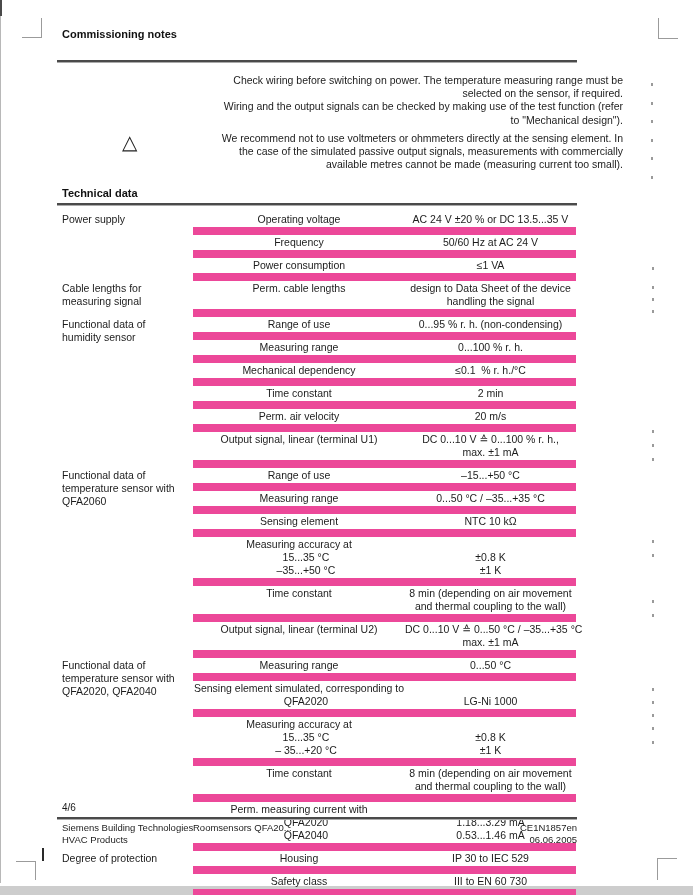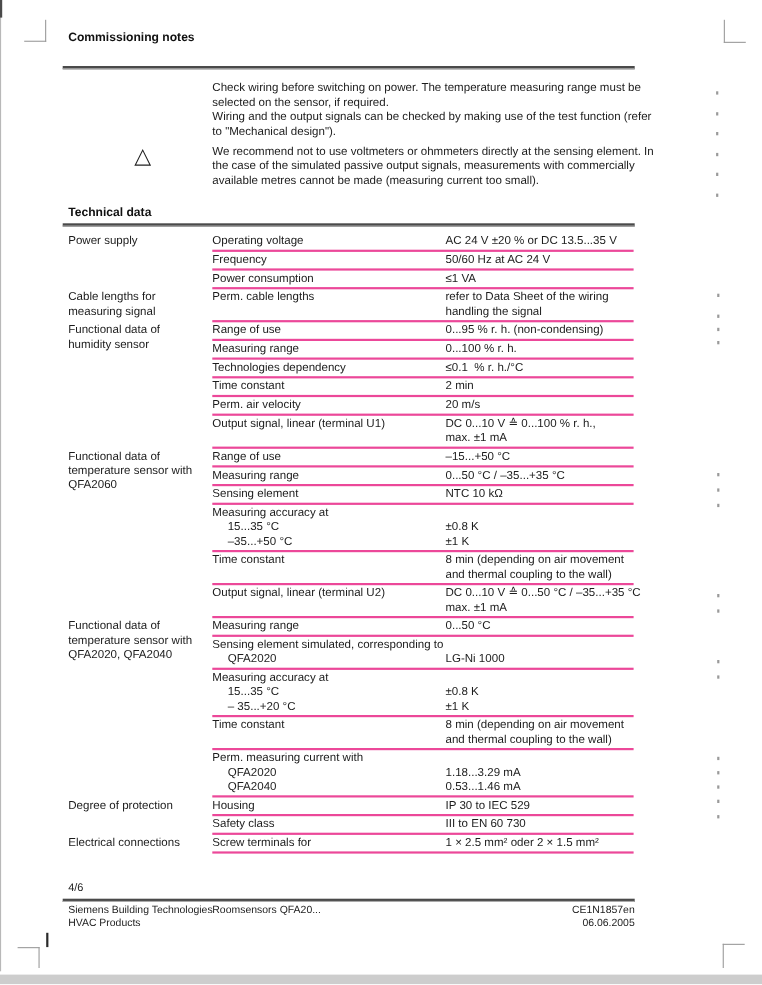--- a/index.html
+++ b/index.html
@@ -14,28 +14,28 @@
   .crop-tr{left:658px;top:18px;width:19px;height:20px;border-left:1px solid #9b9b9b;border-bottom:1px solid #9b9b9b;}
   .crop-bl{left:16px;top:861px;width:19px;height:18px;border-top:1px solid #9b9b9b;border-right:1px solid #9b9b9b;}
   .crop-br{left:657px;top:858px;width:19px;height:21px;border-left:1px solid #9b9b9b;border-top:1px solid #9b9b9b;}
   .tick-bl{position:absolute;left:42px;top:848px;width:2px;height:13px;background:#2a2a2a;}
   .speck{position:absolute;width:2px;height:3px;background:#9a9a9a;}
 
   h2.sec{position:absolute;left:62px;margin:0;font-size:11px;font-weight:bold;color:#111;}
   .rule{position:absolute;left:57px;width:520px;height:2px;background:#4a4a4a;border-bottom:1px solid #aaa;}
 
   .paras{position:absolute;left:193px;top:74px;width:430px;font-size:10.5px;line-height:13.2px;}
-  .paras p{margin:0 0 5px 0;white-space:pre;}
+  .paras p{margin:0 0 5px 0;white-space:pre;text-align:right;}
   .warn{position:absolute;left:122px;top:132px;font-size:20px;color:#222;line-height:20px;}
 
   .ttable{position:absolute;left:62px;top:212px;width:514px;font-size:10.5px;line-height:13px;}
   .trow{display:flex;}
   .gcol{width:131px;position:relative;flex:none;}
   .gtext{position:absolute;left:0;top:1px;width:123px;white-space:pre;color:#1c1c1c;}
-  .pv{width:383px;flex:none;border-bottom:2px solid #ec4899;padding:1px 0 1px 0;}
+  .pv{width:383px;flex:none;border-bottom:8px solid #ec4899;padding:1px 0 1px 0;text-align:center;}
   .line{display:flex;}
   .p{width:212px;flex:none;white-space:pre;}
   .v{width:171px;flex:none;white-space:pre;}
   .line.ind .p{padding-left:14px;width:198px;}
   .line.hl{position:relative;}
   .line.hl::before{content:"";position:absolute;left:-5px;top:-2px;width:276px;height:13px;
                    border:2px solid var(--hl,#c41414);}
 
   .pagenum{position:absolute;left:62px;top:802px;font-size:10px;}
   .frule{top:817px;}
@@ -107,21 +107,21 @@
         </div>
       </div>
       <div class="trow">
         <div class="gcol">
           <div class="gtext">Cable lengths for
 measuring signal</div>
         </div>
         <div class="pv">
           <div class="line">
             <div class="p">Perm. cable lengths</div>
-            <div class="v">refer to Data Sheet of the wiring
+            <div class="v">design to Data Sheet of the device
 handling the signal</div>
           </div>
         </div>
       </div>
       <div class="trow">
         <div class="gcol">
           <div class="gtext">Functional data of
 humidity sensor</div>
         </div>
         <div class="pv">
@@ -137,21 +137,21 @@
           <div class="line">
             <div class="p">Measuring range</div>
             <div class="v">0...100 % r. h.</div>
           </div>
         </div>
       </div>
       <div class="trow">
         <div class="gcol"></div>
         <div class="pv">
           <div class="line">
-            <div class="p">Technologies dependency</div>
+            <div class="p">Mechanical dependency</div>
             <div class="v">≤0.1  % r. h./°C</div>
           </div>
         </div>
       </div>
       <div class="trow">
         <div class="gcol"></div>
         <div class="pv">
           <div class="line">
             <div class="p">Time constant</div>
             <div class="v">2 min</div>

